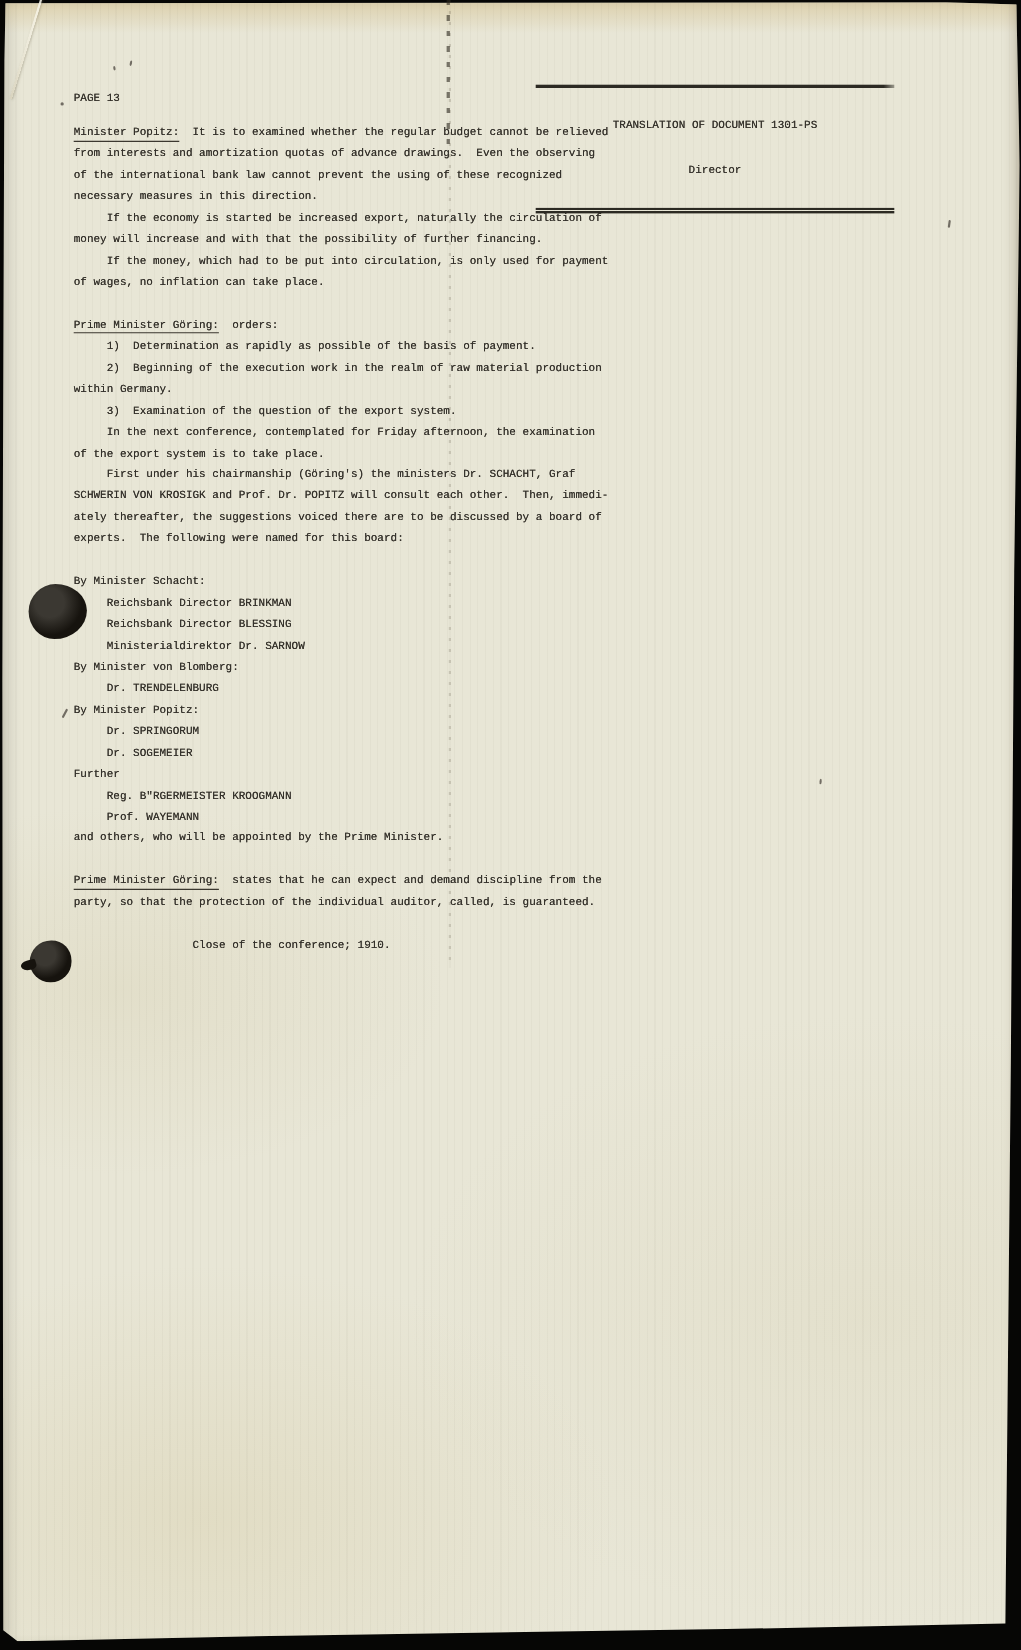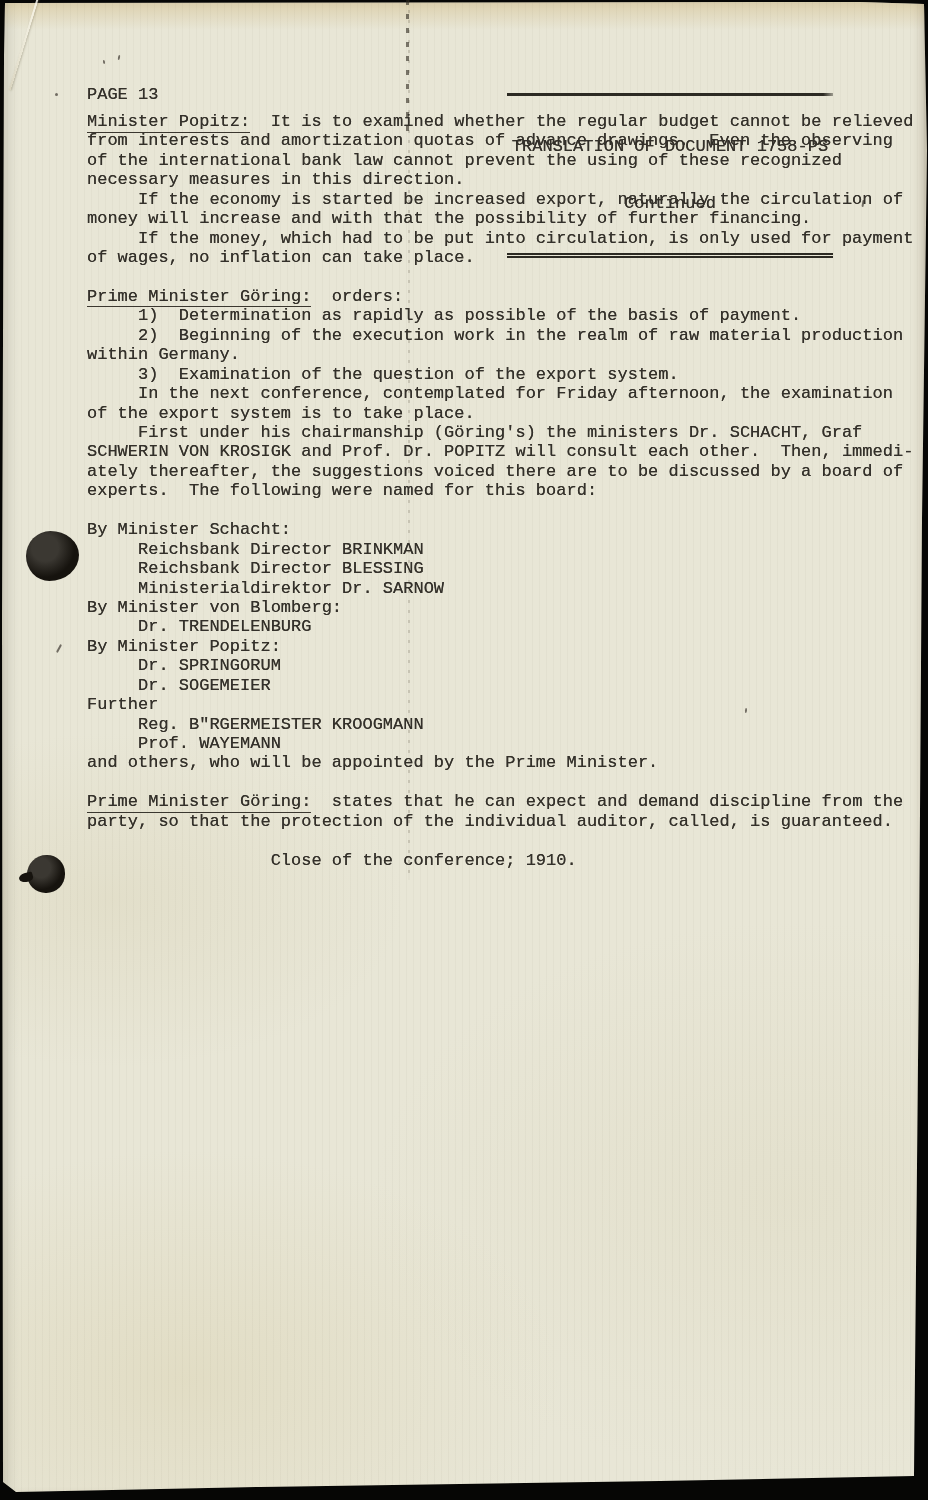--- a/index.html
+++ b/index.html
@@ -62,24 +62,23 @@
   .ink-speck{position:absolute;background:rgba(50,45,38,0.65);border-radius:50%;}
   #speck-1{left:55px;top:93px;width:3px;height:3px;}
   #speck-2{left:118px;top:55px;width:2px;height:5px;transform:rotate(12deg);}
   #speck-3{left:103px;top:60px;width:2px;height:4px;transform:rotate(-10deg);}
   #speck-4{left:862px;top:200px;width:2px;height:7px;transform:rotate(8deg);border-radius:2px;}
   #speck-5{left:58px;top:644px;width:2px;height:9px;transform:rotate(28deg);border-radius:2px;}
   #speck-6{left:745px;top:708px;width:2px;height:5px;transform:rotate(5deg);}
   
   .typewriter{
     color:var(--ink,#33302a);
-    font-size:17px;
+    font-size:10px;
     text-shadow:0 0 0.6px rgba(48,44,36,0.85);
     white-space:pre;
-    margin-left:20px;
   }
   #page-label{position:absolute;left:67px;top:85px;}
   #doc-header{
     position:absolute;left:487px;top:55px;width:326px;text-align:center;
   }
   #doc-header .rule-top{height:3px;background:linear-gradient(90deg,#2c2a23 0 97%,rgba(44,42,35,.4));margin-bottom:3px;}
   #doc-header .rule-bottom{height:5px;margin-top:2px;
     background:linear-gradient(180deg,#2c2a23 0 2px, rgba(0,0,0,0) 2px 3px, #2c2a23 3px 5px);}
   #doc-header .hline{line-height:19px;}
   #document-lines{
@@ -108,19 +107,19 @@
   <span class="ink-speck" id="speck-5"></span>
   <span class="ink-speck" id="speck-6"></span>
 
   <div class="punch-hole" id="hole-1"></div>
   <div class="punch-hole" id="hole-2"></div>
 
   <div id="page-label" class="typewriter">PAGE 13</div>
 
   <div id="doc-header" class="typewriter">
     <div class="rule-top"></div>
-    <div class="hline">TRANSLATION OF DOCUMENT 1758-PS</div>
-    <div class="hline">Continued</div>
+    <div class="hline">TRANSLATION OF DOCUMENT 1301-PS</div>
+    <div class="hline">Director</div>
     <div class="rule-bottom"></div>
   </div>
 
   <div id="document-lines" class="typewriter"><div class="line"><span class="u">Minister Popitz:</span><span>  It is to examined whether the regular budget cannot be relieved</span></div><div class="line"><span>from interests and amortization quotas of advance drawings.  Even the observing</span></div><div class="line"><span>of the international bank law cannot prevent the using of these recognized</span></div><div class="line"><span>necessary measures in this direction.</span></div><div class="line"><span>     If the economy is started be increased export, naturally the circulation of</span></div><div class="line"><span>money will increase and with that the possibility of further financing.</span></div><div class="line"><span>     If the money, which had to be put into circulation, is only used for payment</span></div><div class="line"><span>of wages, no inflation can take place.</span></div><div class="line">&nbsp;</div><div class="line"><span class="u">Prime Minister Göring:</span><span>  orders:</span></div><div class="line"><span>     1)  Determination as rapidly as possible of the basis of payment.</span></div><div class="line"><span>     2)  Beginning of the execution work in the realm of raw material production</span></div><div class="line"><span>within Germany.</span></div><div class="line"><span>     3)  Examination of the question of the export system.</span></div><div class="line"><span>     In the next conference, contemplated for Friday afternoon, the examination</span></div><div class="line"><span>of the export system is to take place.</span></div><div class="line"><span>     First under his chairmanship (Göring's) the ministers Dr. SCHACHT, Graf</span></div><div class="line"><span>SCHWERIN VON KROSIGK and Prof. Dr. POPITZ will consult each other.  Then, immedi-</span></div><div class="line"><span>ately thereafter, the suggestions voiced there are to be discussed by a board of</span></div><div class="line"><span>experts.  The following were named for this board:</span></div><div class="line">&nbsp;</div><div class="line"><span>By Minister Schacht:</span></div><div class="line"><span>     Reichsbank Director BRINKMAN</span></div><div class="line"><span>     Reichsbank Director BLESSING</span></div><div class="line"><span>     Ministerialdirektor Dr. SARNOW</span></div><div class="line"><span>By Minister von Blomberg:</span></div><div class="line"><span>     Dr. TRENDELENBURG</span></div><div class="line"><span>By Minister Popitz:</span></div><div class="line"><span>     Dr. SPRINGORUM</span></div><div class="line"><span>     Dr. SOGEMEIER</span></div><div class="line"><span>Further</span></div><div class="line"><span>     Reg. B"RGERMEISTER KROOGMANN</span></div><div class="line"><span>     Prof. WAYEMANN</span></div><div class="line"><span>and others, who will be appointed by the Prime Minister.</span></div><div class="line">&nbsp;</div><div class="line"><span class="u">Prime Minister Göring:</span><span>  states that he can expect and demand discipline from the</span></div><div class="line"><span>party, so that the protection of the individual auditor, called, is guaranteed.</span></div><div class="line">&nbsp;</div><div class="line"><span>                  Close of the conference; 1910.</span></div></div>
 </div>
 
 </body></html>

